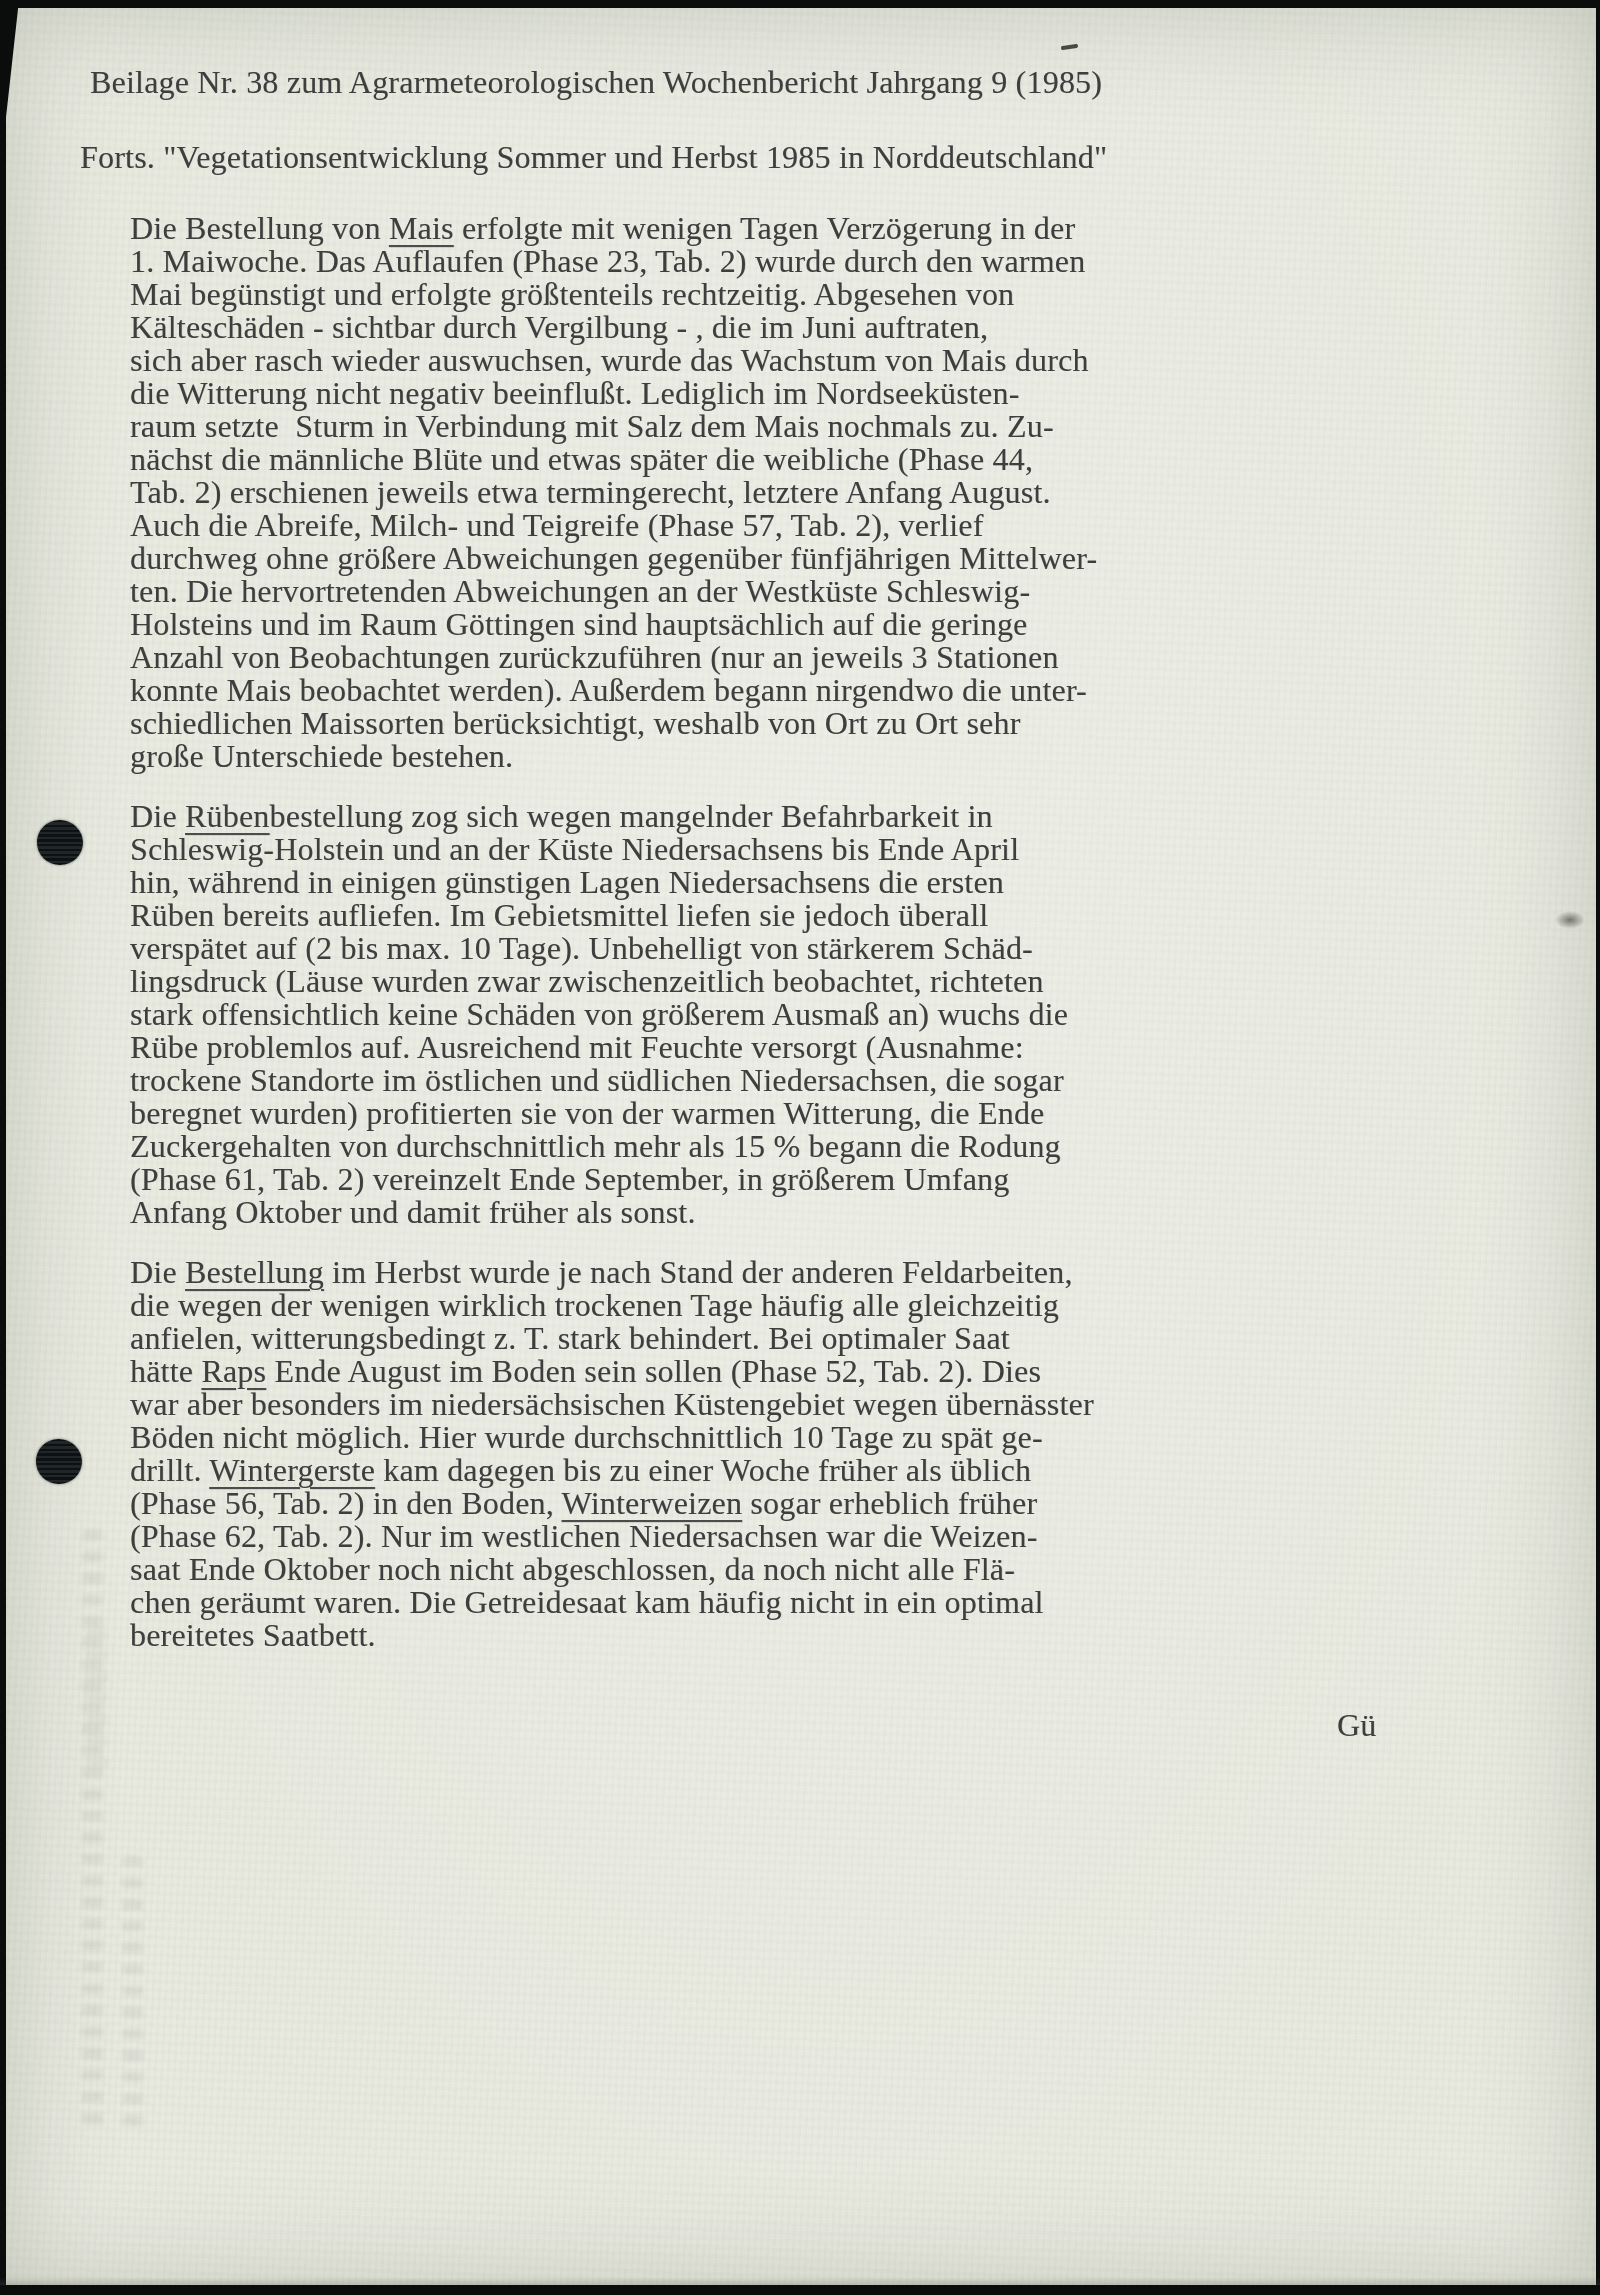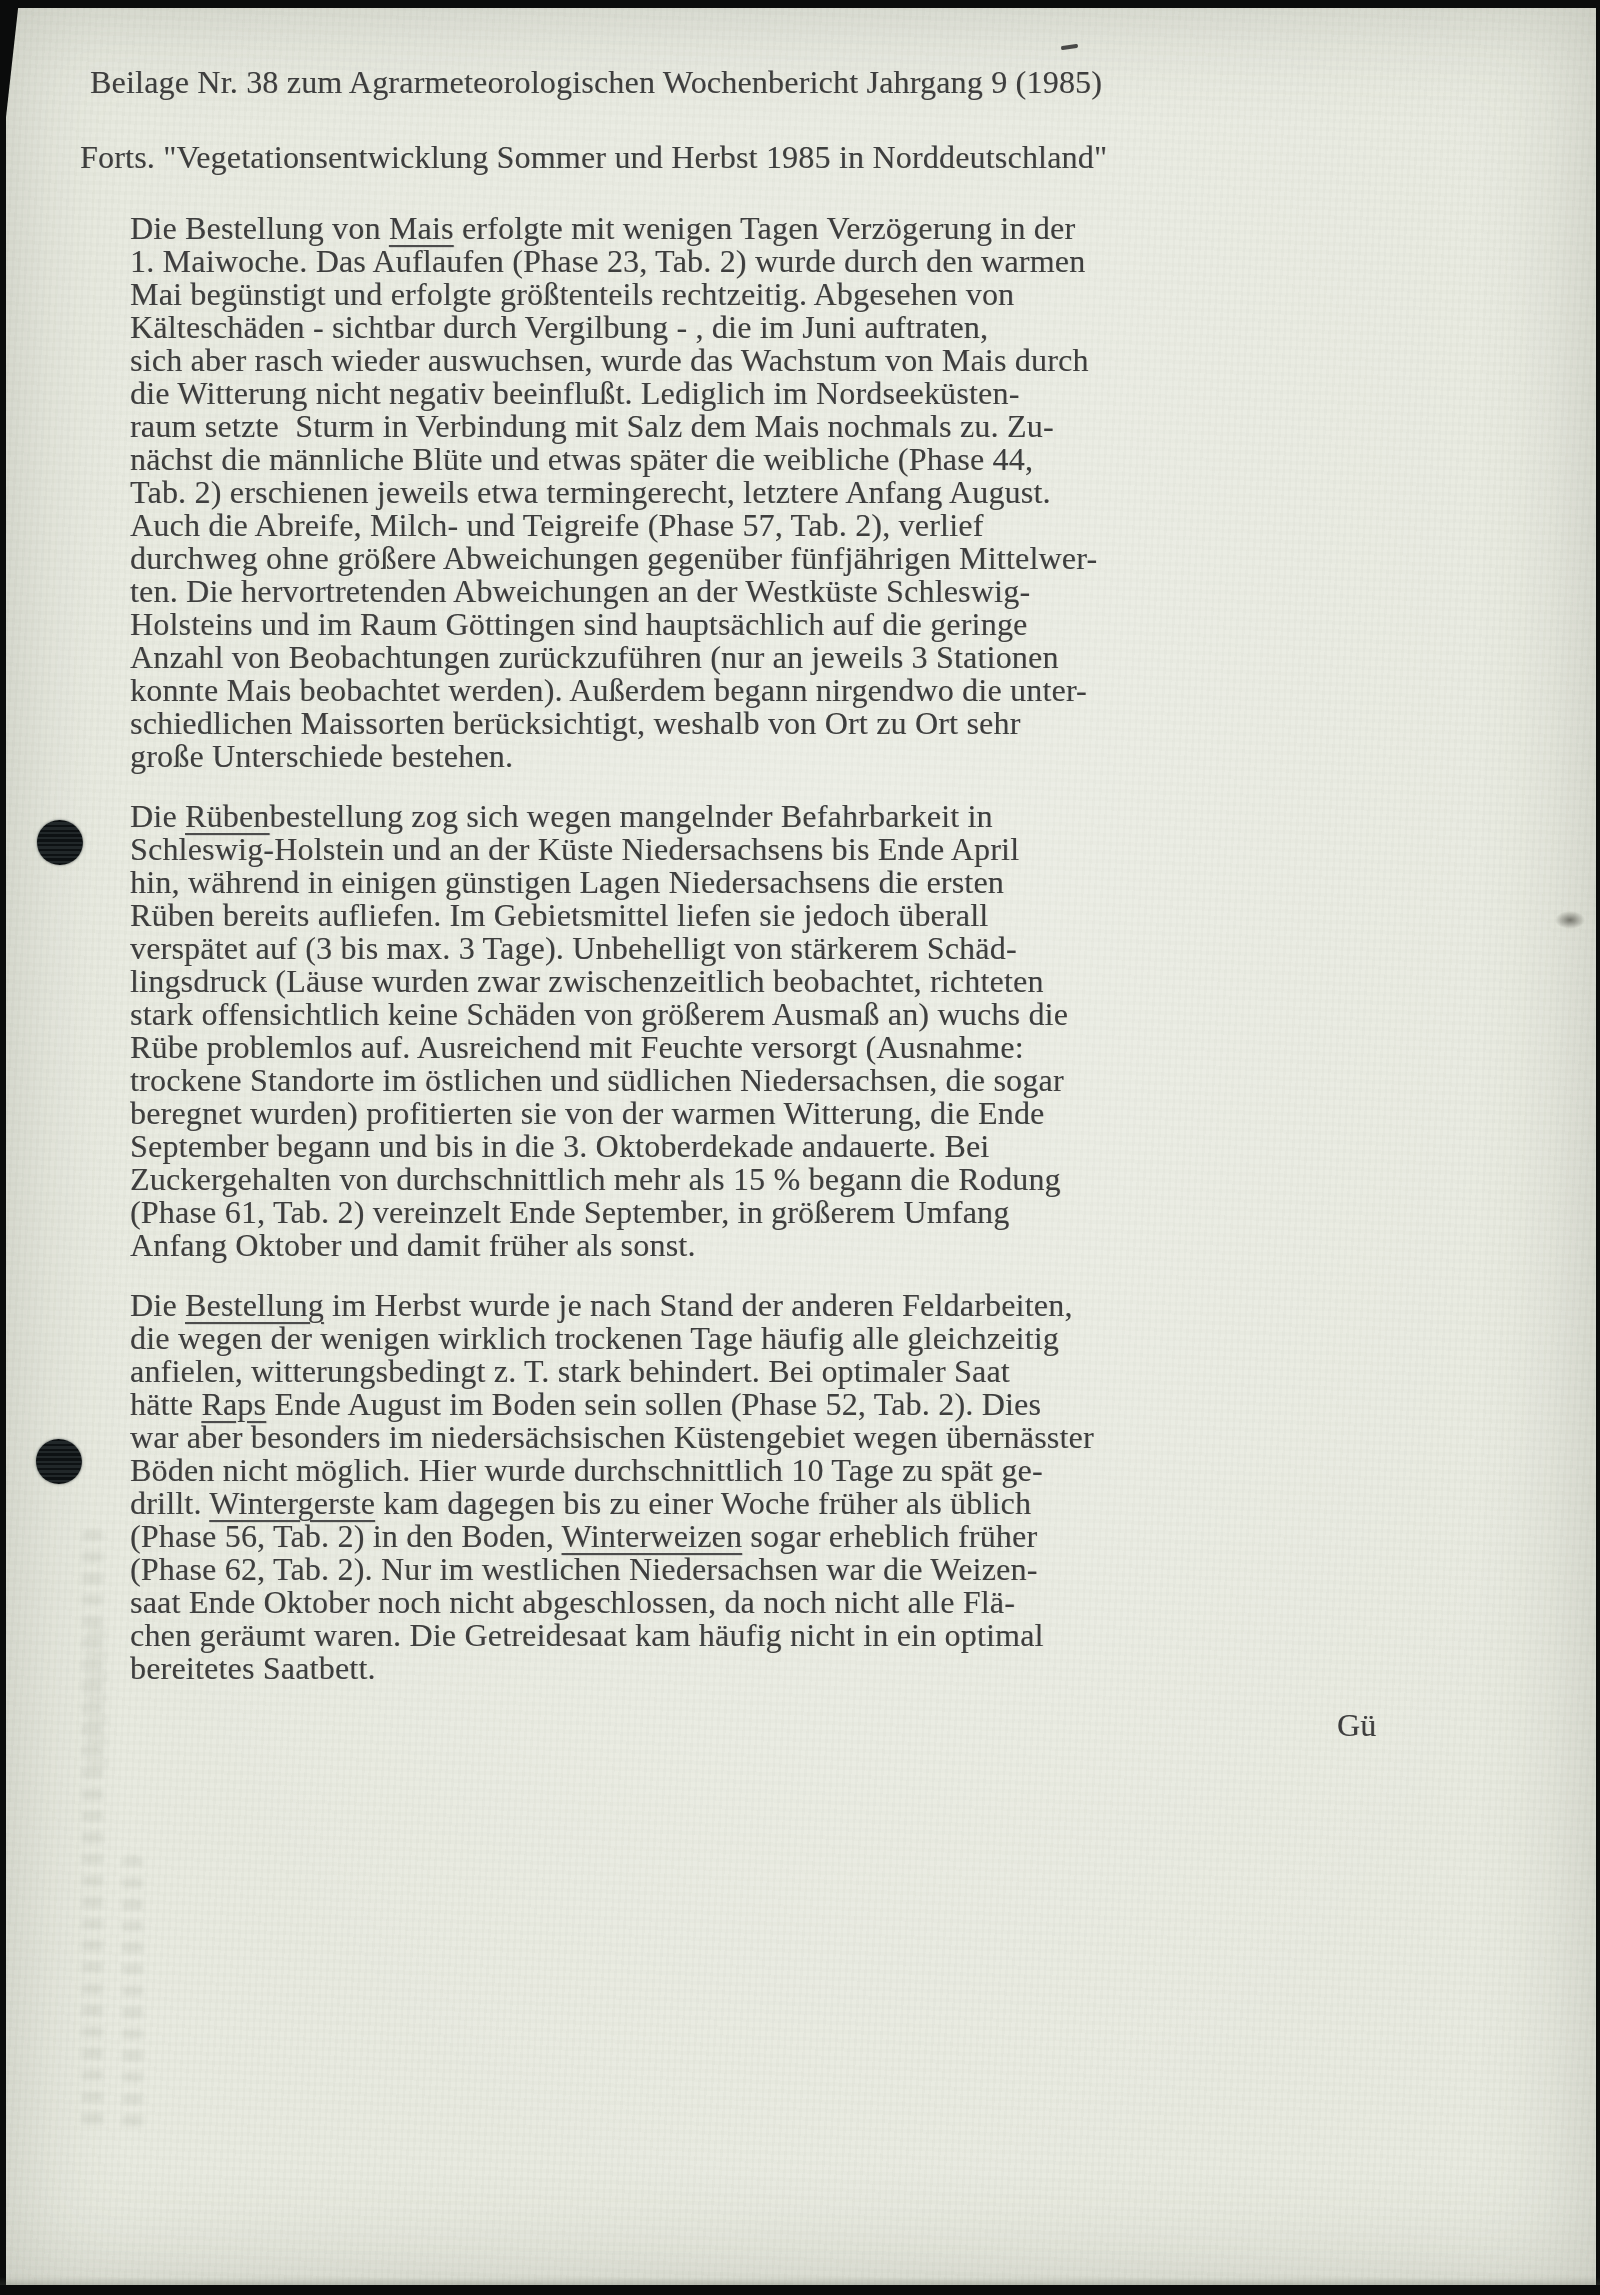--- a/index.html
+++ b/index.html
@@ -111,27 +111,26 @@
         <div class="line"><span>Anzahl von Beobachtungen zurückzuführen (nur an jeweils 3 Stationen</span></div>
         <div class="line"><span>konnte Mais beobachtet werden). Außerdem begann nirgendwo die unter-</span></div>
         <div class="line"><span>schiedlichen Maissorten berücksichtigt, weshalb von Ort zu Ort sehr</span></div>
         <div class="line"><span>große Unterschiede bestehen.</span></div>
       </div>
       <div class="para">
         <div class="line"><span>Die </span><span class="u">Rüben</span><span>bestellung zog sich wegen mangelnder Befahrbarkeit in</span></div>
         <div class="line"><span>Schleswig-Holstein und an der Küste Niedersachsens bis Ende April</span></div>
         <div class="line"><span>hin, während in einigen günstigen Lagen Niedersachsens die ersten</span></div>
         <div class="line"><span>Rüben bereits aufliefen. Im Gebietsmittel liefen sie jedoch überall</span></div>
-        <div class="line"><span>verspätet auf (3 bis max. 3 Tage). Unbehelligt von stärkerem Schäd-</span></div>
+        <div class="line"><span>verspätet auf (2 bis max. 10 Tage). Unbehelligt von stärkerem Schäd-</span></div>
         <div class="line"><span>lingsdruck (Läuse wurden zwar zwischenzeitlich beobachtet, richteten</span></div>
         <div class="line"><span>stark offensichtlich keine Schäden von größerem Ausmaß an) wuchs die</span></div>
         <div class="line"><span>Rübe problemlos auf. Ausreichend mit Feuchte versorgt (Ausnahme:</span></div>
         <div class="line"><span>trockene Standorte im östlichen und südlichen Niedersachsen, die sogar</span></div>
         <div class="line"><span>beregnet wurden) profitierten sie von der warmen Witterung, die Ende</span></div>
-        <div class="line"><span>September begann und bis in die 3. Oktoberdekade andauerte. Bei</span></div>
         <div class="line"><span>Zuckergehalten von durchschnittlich mehr als 15 % begann die Rodung</span></div>
         <div class="line"><span>(Phase 61, Tab. 2) vereinzelt Ende September, in größerem Umfang</span></div>
         <div class="line"><span>Anfang Oktober und damit früher als sonst.</span></div>
       </div>
       <div class="para">
         <div class="line"><span>Die </span><span class="u">Bestellung</span><span> im Herbst wurde je nach Stand der anderen Feldarbeiten,</span></div>
         <div class="line"><span>die wegen der wenigen wirklich trockenen Tage häufig alle gleichzeitig</span></div>
         <div class="line"><span>anfielen, witterungsbedingt z. T. stark behindert. Bei optimaler Saat</span></div>
         <div class="line"><span>hätte </span><span class="u">Raps</span><span> Ende August im Boden sein sollen (Phase 52, Tab. 2). Dies</span></div>
         <div class="line"><span>war aber besonders im niedersächsischen Küstengebiet wegen übernässter</span></div>

